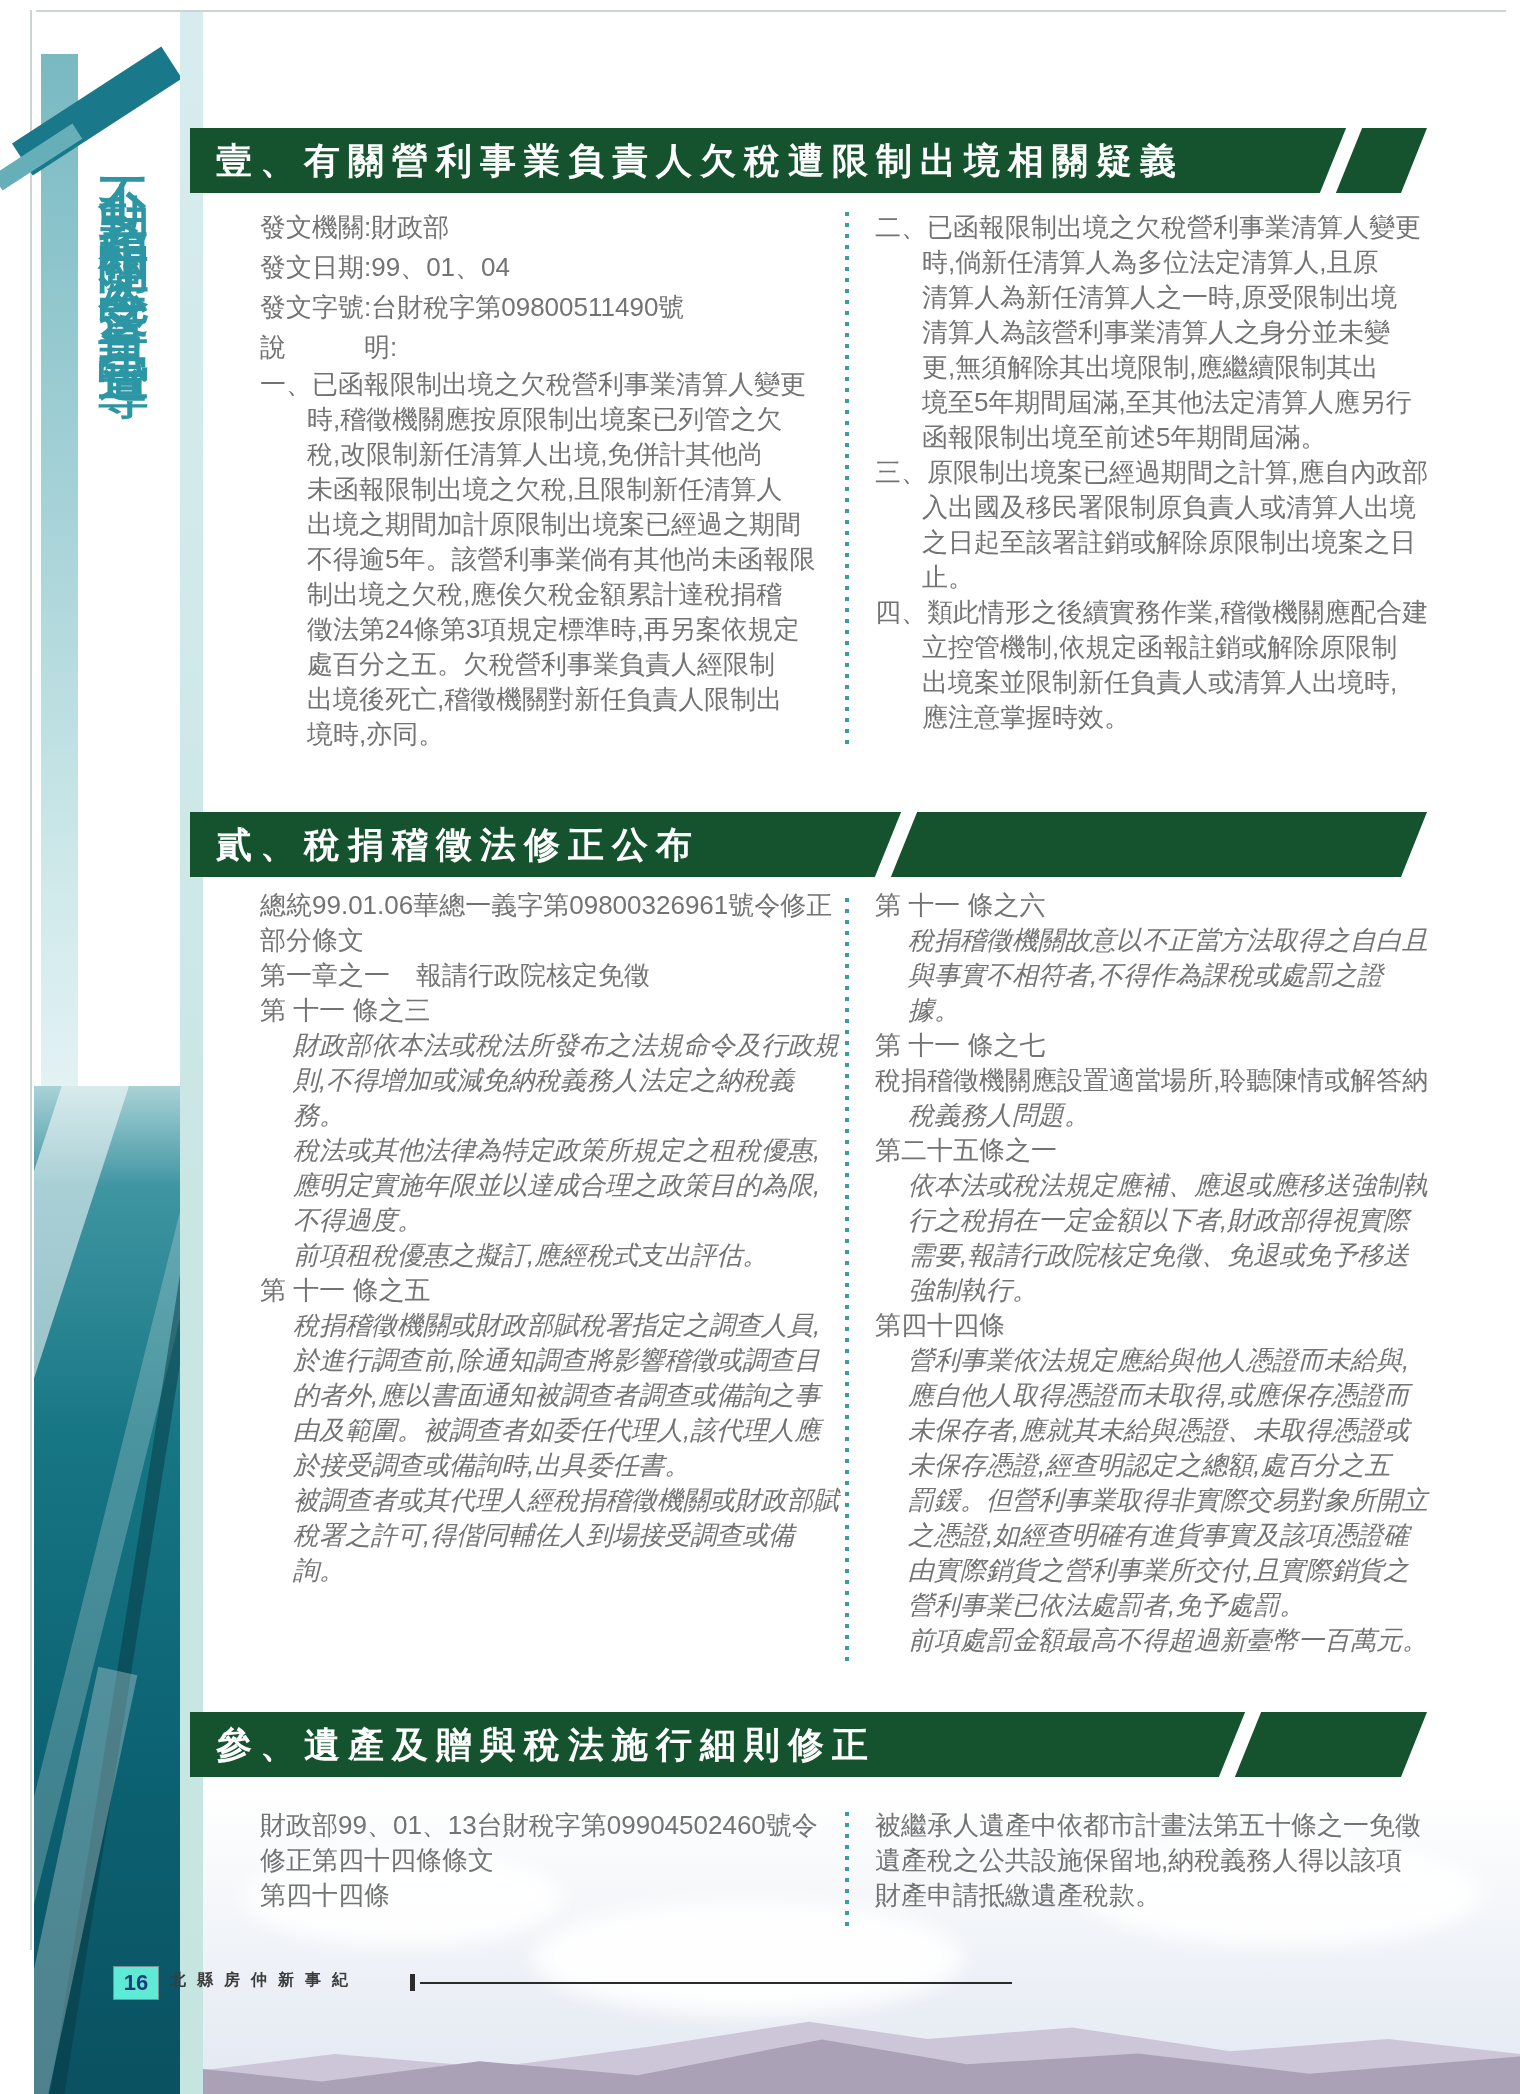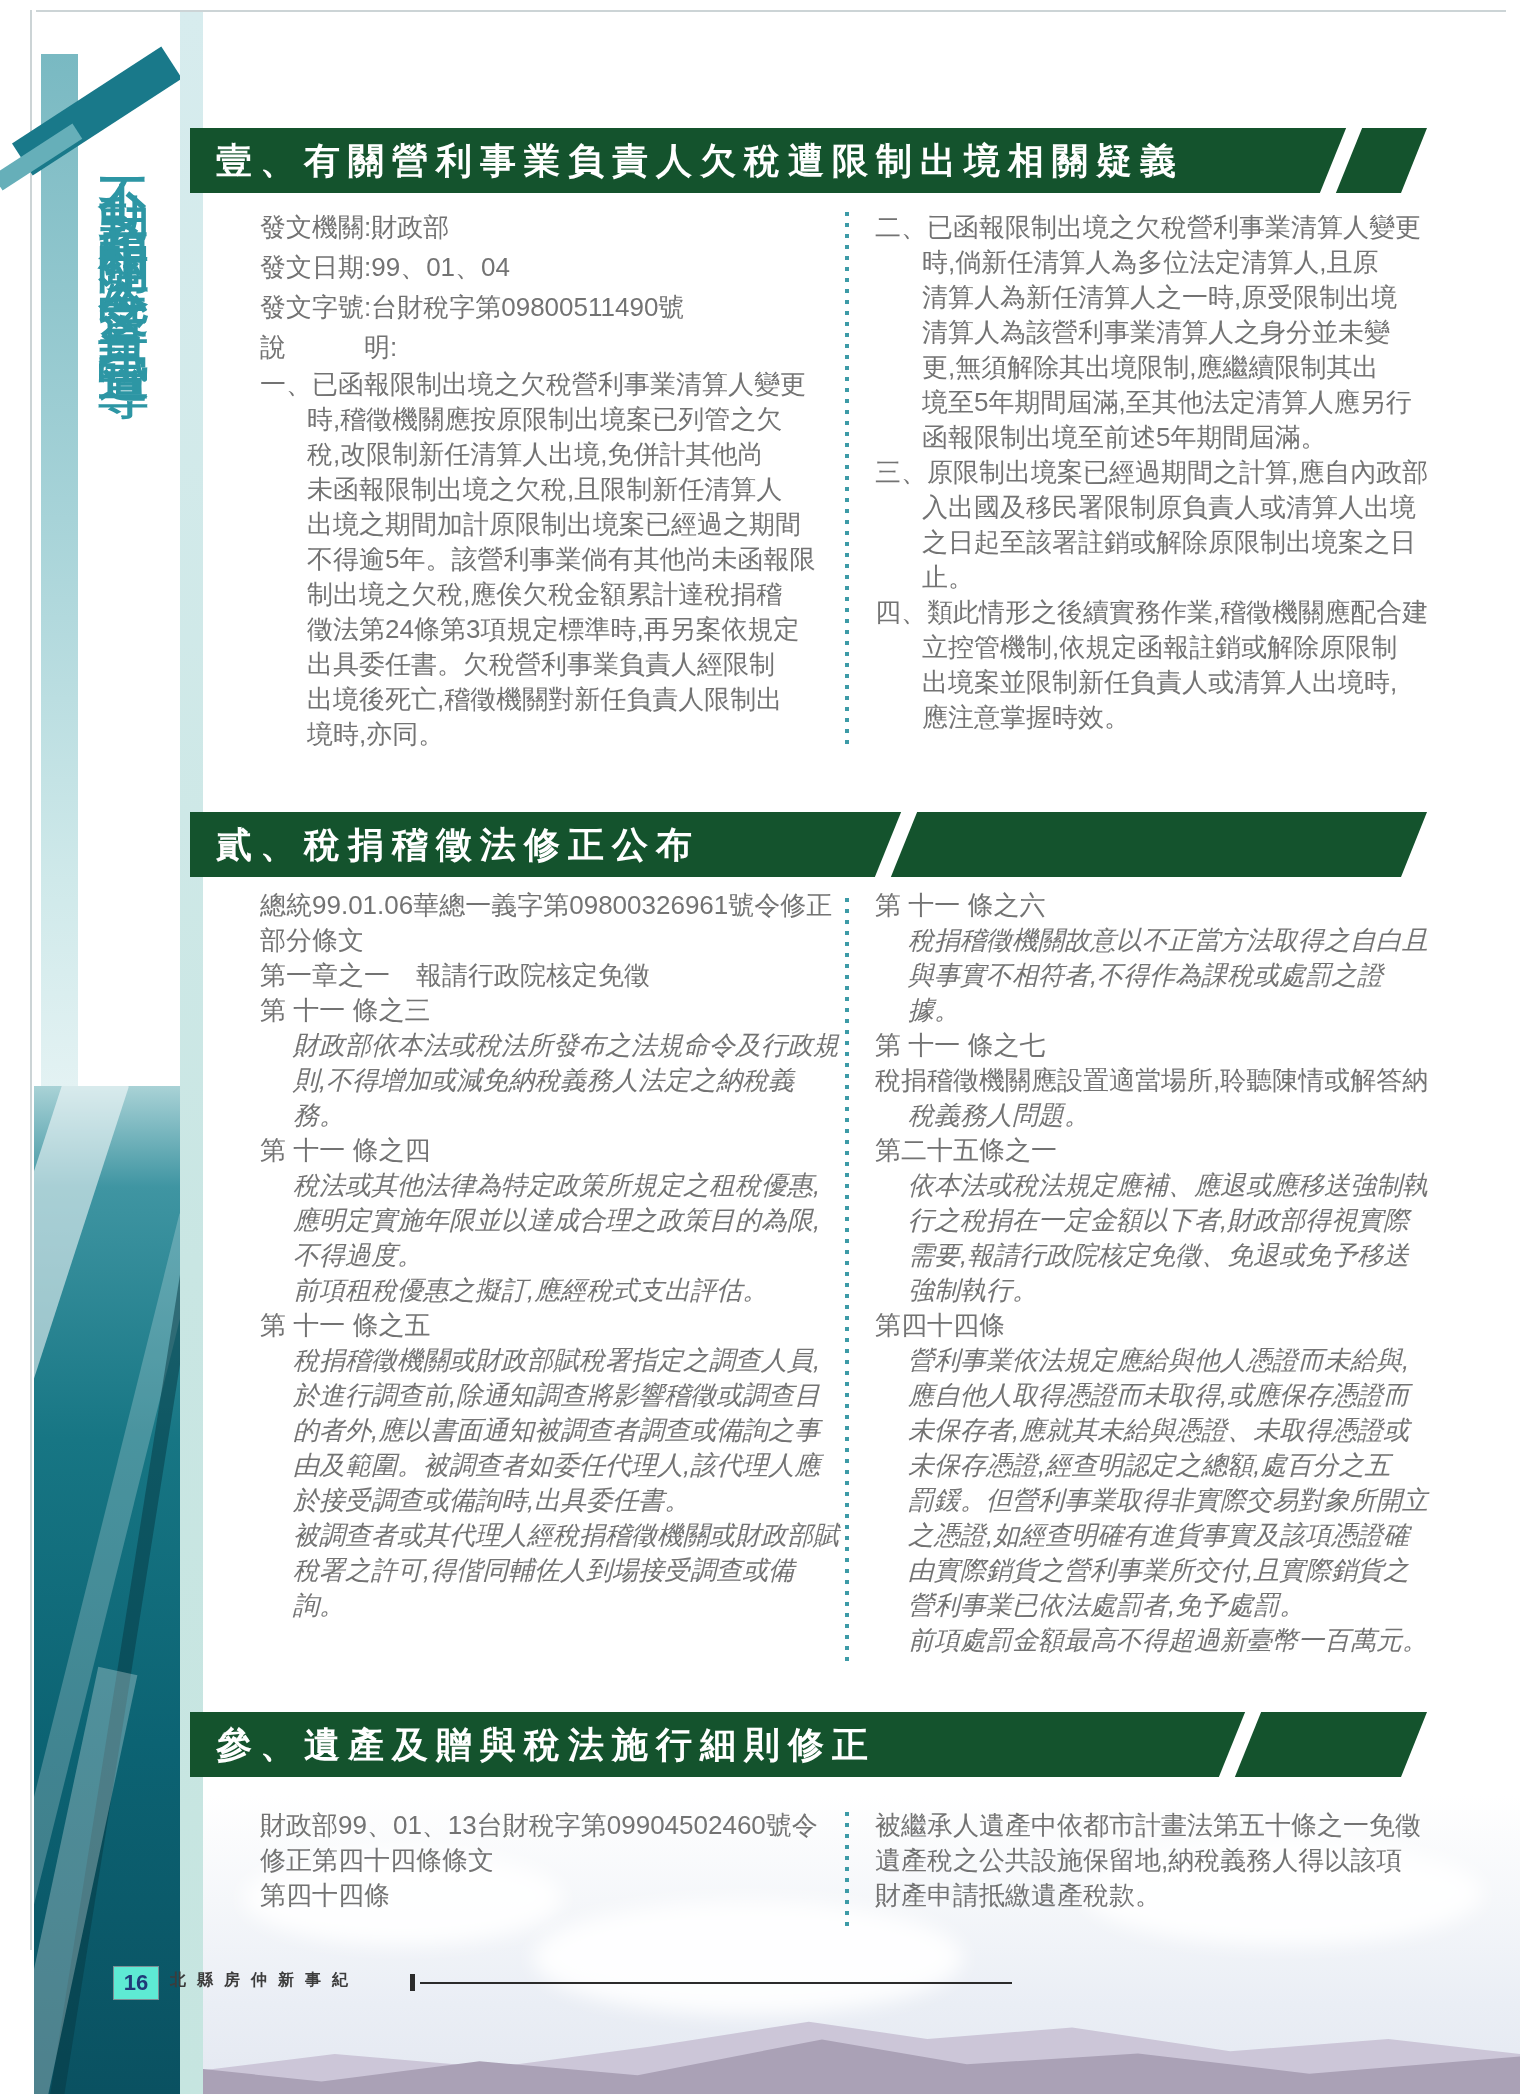--- a/index.html
+++ b/index.html
@@ -120,21 +120,21 @@
     </div>
   <div class="col" style="left:260px;top:367px">
       <div class="tl ind0">一、已函報限制出境之欠稅營利事業清算人變更</div>
       <div class="tl ind2">時,稽徵機關應按原限制出境案已列管之欠</div>
       <div class="tl ind2">稅,改限制新任清算人出境,免併計其他尚</div>
       <div class="tl ind2">未函報限制出境之欠稅,且限制新任清算人</div>
       <div class="tl ind2">出境之期間加計原限制出境案已經過之期間</div>
       <div class="tl ind2">不得逾5年。該營利事業倘有其他尚未函報限</div>
       <div class="tl ind2">制出境之欠稅,應俟欠稅金額累計達稅捐稽</div>
       <div class="tl ind2">徵法第24條第3項規定標準時,再另案依規定</div>
-      <div class="tl ind2">出具委任書。欠稅營利事業負責人經限制</div>
+      <div class="tl ind2">處百分之五。欠稅營利事業負責人經限制</div>
       <div class="tl ind2">出境後死亡,稽徵機關對新任負責人限制出</div>
       <div class="tl ind2">境時,亦同。</div>
     </div>
   <div class="vdiv" style="left:845px;top:212px;height:533px"></div>
   <div class="col" style="left:875px;top:210px">
       <div class="tl ind0">二、已函報限制出境之欠稅營利事業清算人變更</div>
       <div class="tl ind2">時,倘新任清算人為多位法定清算人,且原</div>
       <div class="tl ind2">清算人為新任清算人之一時,原受限制出境</div>
       <div class="tl ind2">清算人為該營利事業清算人之身分並未變</div>
       <div class="tl ind2">更,無須解除其出境限制,應繼續限制其出</div>
@@ -155,21 +155,20 @@
     <i class="slash" style="left:698px"></i>
   </div>
   <div class="col" style="left:260px;top:888px">
       <div class="tl ind0">總統99.01.06華總一義字第09800326961號令修正</div>
       <div class="tl ind0">部分條文</div>
       <div class="tl ind0">第一章之一　報請行政院核定免徵</div>
       <div class="tl ind0">第 十一 條之三</div>
       <div class="tl ind1">財政部依本法或稅法所發布之法規命令及行政規</div>
       <div class="tl ind1">則,不得增加或減免納稅義務人法定之納稅義</div>
       <div class="tl ind1">務。</div>
-      <div class="tl ind0">第 十一 條之四</div>
       <div class="tl ind1">稅法或其他法律為特定政策所規定之租稅優惠,</div>
       <div class="tl ind1">應明定實施年限並以達成合理之政策目的為限,</div>
       <div class="tl ind1">不得過度。</div>
       <div class="tl ind1">前項租稅優惠之擬訂,應經稅式支出評估。</div>
       <div class="tl ind0">第 十一 條之五</div>
       <div class="tl ind1">稅捐稽徵機關或財政部賦稅署指定之調查人員,</div>
       <div class="tl ind1">於進行調查前,除通知調查將影響稽徵或調查目</div>
       <div class="tl ind1">的者外,應以書面通知被調查者調查或備詢之事</div>
       <div class="tl ind1">由及範圍。被調查者如委任代理人,該代理人應</div>
       <div class="tl ind1">於接受調查或備詢時,出具委任書。</div>

